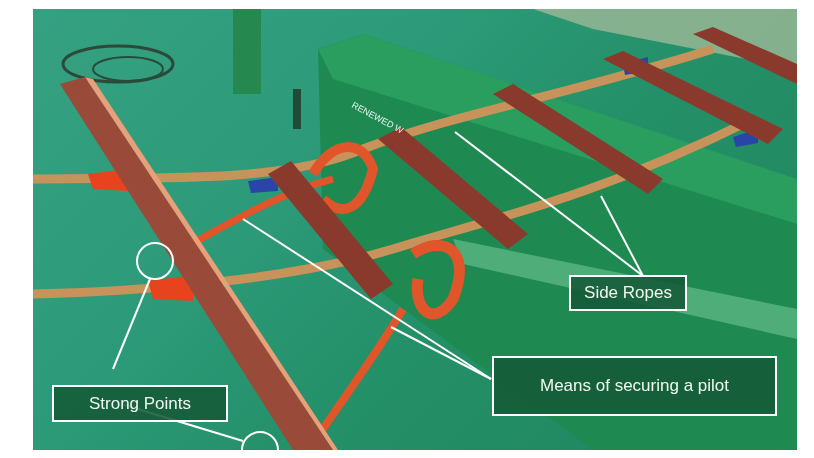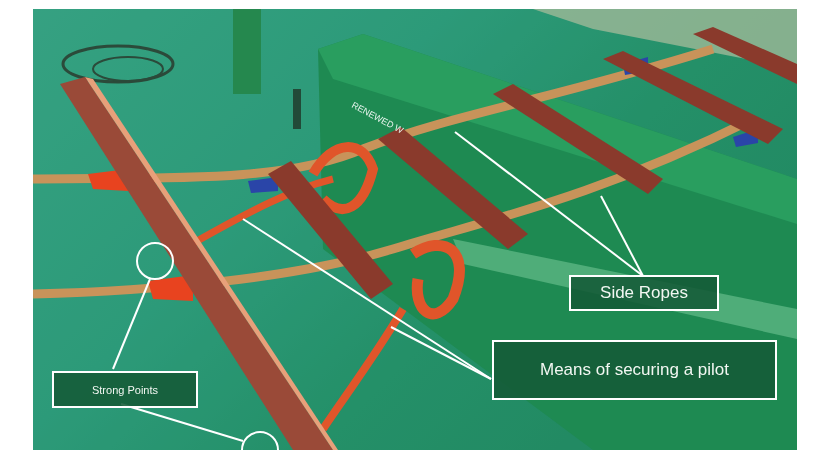--- a/index.html
+++ b/index.html
@@ -59,24 +59,24 @@
     <circle cx="227" cy="441" r="18" fill="none" stroke="#ffffff" stroke-width="2"></circle>
 
     <line x1="117" y1="270" x2="80" y2="360" stroke="#ffffff" stroke-width="2"></line>
     <line x1="88" y1="395" x2="210" y2="432" stroke="#ffffff" stroke-width="2"></line>
     <line x1="422" y1="123" x2="610" y2="267" stroke="#ffffff" stroke-width="2"></line>
     <line x1="568" y1="187" x2="610" y2="267" stroke="#ffffff" stroke-width="2"></line>
     <line x1="210" y1="210" x2="458" y2="370" stroke="#ffffff" stroke-width="2"></line>
     <line x1="358" y1="318" x2="458" y2="370" stroke="#ffffff" stroke-width="2"></line>
   </svg>
 
-  <div class="label-box" style="left:536px; top:266px; width:150px; height:36px; font-size:17px;">
+  <div class="label-box" style="left:536px; top:266px; width:118px; height:36px; font-size:17px;">
     <span>Side Ropes</span>
   </div>
 
-  <div class="label-box" style="left:19px; top:362px; width:146px; height:37px; font-size:11px;">
+  <div class="label-box" style="left:19px; top:376px; width:176px; height:37px; font-size:17px;">
     <span>Strong Points</span>
   </div>
 
-  <div class="label-box" style="left:459px; top:331px; width:285px; height:60px; font-size:17px; flex-direction:column; line-height:22px;">
+  <div class="label-box" style="left:459px; top:347px; width:285px; height:60px; font-size:17px; flex-direction:column; line-height:22px;">
     <span>Means of securing a pilot</span>
   </div>
 </div>
 
 </body></html>

